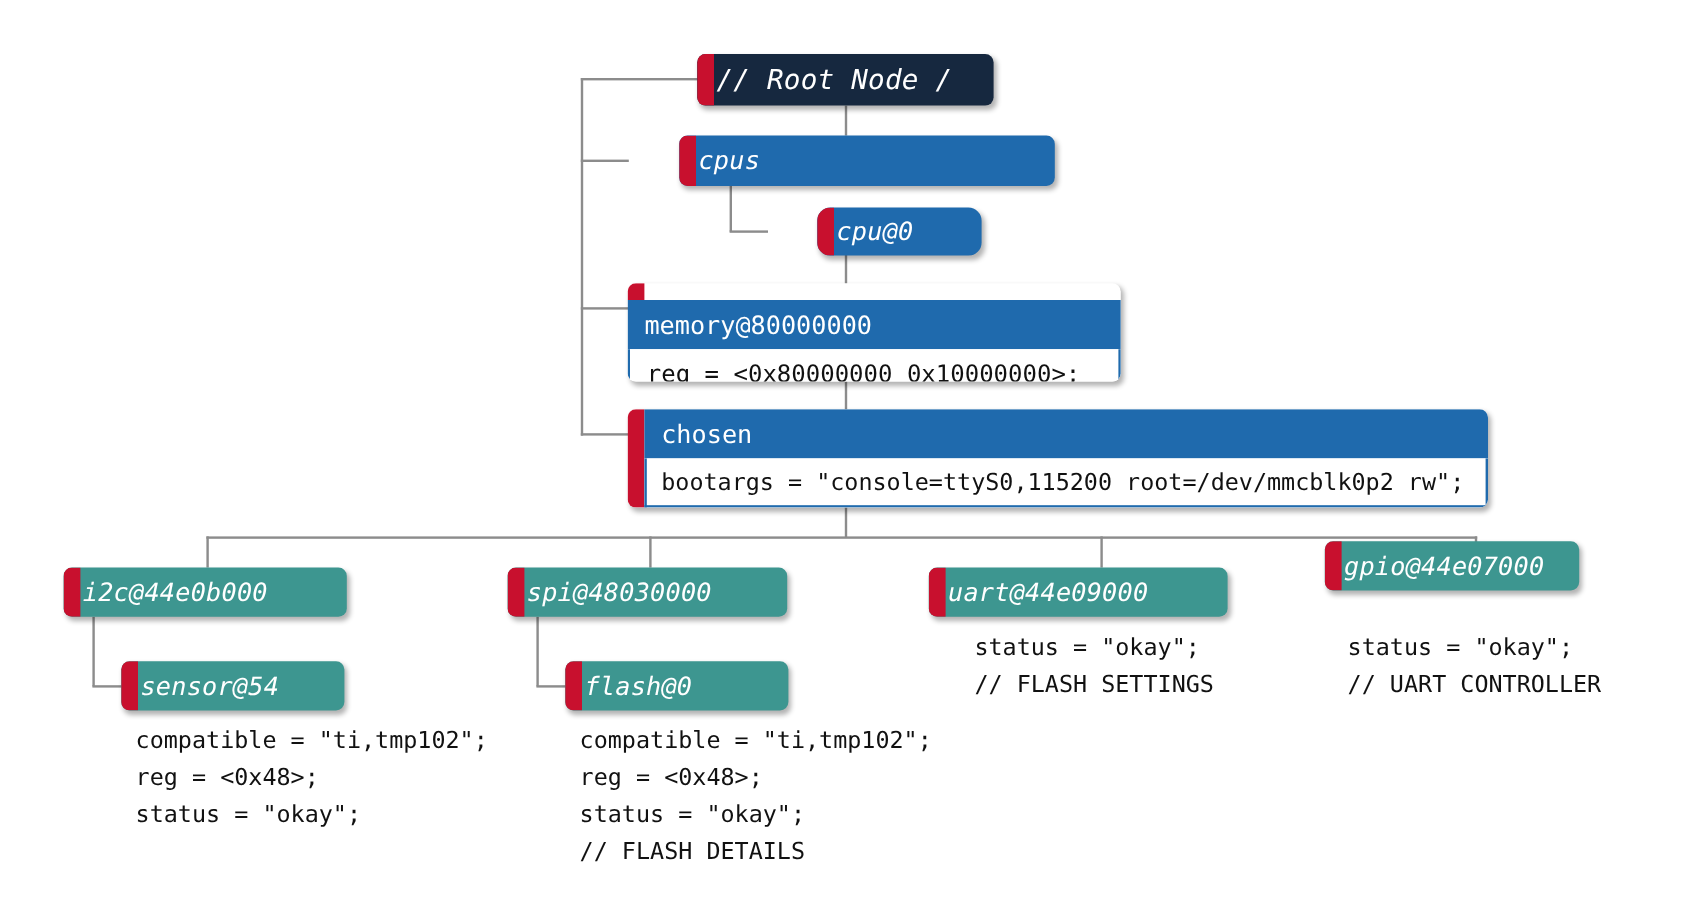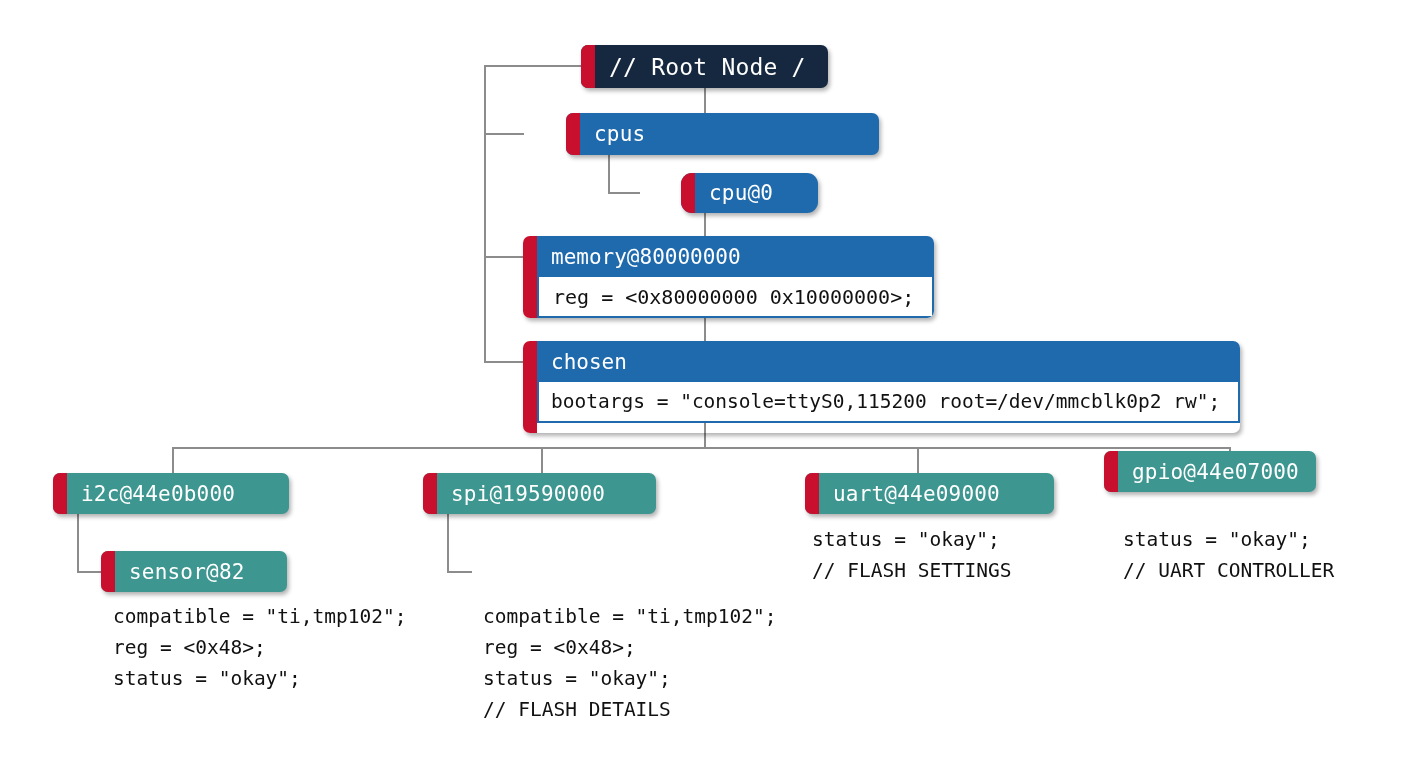--- a/index.html
+++ b/index.html
@@ -28,24 +28,25 @@
   }
   .node .bar{
     width:14px;
     flex:0 0 14px;
     background:#c8102e;
   }
   .node .title{
     flex:1 1 auto;
     display:flex;
     align-items:center;
-    padding-left:14px;
+    padding-left:2px;
     color:#ffffff;
     white-space:nowrap;
     letter-spacing:.2px;
+    font-style:italic;
   }
 
   
   .node.root{background:#16283f;}
   .node.root .title{font-size:23px;}
 
   
   .node.blue{background:#1f6aad;margin-left:44px;}
   .node.blue .title{font-size:21px;}
 
@@ -132,66 +133,70 @@
   <div class="node blue" style="left:522px;top:113px;width:313px;height:42px;">
     <div class="bar"></div>
     <div class="title">cpus</div>
   </div>
 
   <div class="node blue" style="left:637px;top:173px;width:137px;height:40px;border-radius:11px;">
     <div class="bar"></div>
     <div class="title">cpu@0</div>
   </div>
 
-  <div class="group" style="left:523px;top:236px;width:411px;height:82px;">
+  <div class="group" style="left:523px;top:236px;width:411px;height:82px;flex-direction:column;">
     <div class="bar"></div>
     <div class="stack">
       <div class="ghead" style="height:41px;">memory@80000000</div>
       <div class="gprop" style="height:41px;">reg = &lt;0x80000000 0x10000000&gt;;</div>
     </div>
   </div>
 
-  <div class="group" style="left:523px;top:341px;width:717px;height:92px;">
+  <div class="group" style="left:523px;top:341px;width:717px;height:82px;">
     <div class="bar"></div>
     <div class="stack">
       <div class="ghead" style="height:41px;">chosen</div>
       <div class="gprop" style="height:41px;padding-left:12px;font-size:19.5px;">bootargs = "console=ttyS0,115200 root=/dev/mmcblk0p2 rw";</div>
     </div>
   </div>
 
   <div class="node teal" style="left:53px;top:473px;width:236px;height:41px;">
     <div class="bar"></div>
     <div class="title">i2c@44e0b000</div>
   </div>
 
   <div class="node teal" style="left:101px;top:551px;width:186px;height:41px;">
     <div class="bar"></div>
-    <div class="title">sensor@82</div>
+    <div class="title">sensor@54</div>
   </div>
 
   <div class="props" style="left:113px;top:601px;">
     <div>compatible = "ti,tmp102";</div>
     <div>reg = &lt;0x48&gt;;</div>
     <div>status = "okay";</div>
   </div>
 
   <div class="node teal" style="left:423px;top:473px;width:233px;height:41px;">
     <div class="bar"></div>
-    <div class="title">spi@19590000</div>
-  </div>
-
+    <div class="title">spi@48030000</div>
+  </div>
+
+  <div class="node teal" style="left:471px;top:551px;width:186px;height:41px;">
+    <div class="bar"></div>
+    <div class="title">flash@0</div>
+  </div>
 
   <div class="props" style="left:483px;top:601px;">
     <div>compatible = "ti,tmp102";</div>
     <div>reg = &lt;0x48&gt;;</div>
     <div>status = "okay";</div>
     <div>// FLASH DETAILS</div>
   </div>
 
-  <div class="node teal" style="left:805px;top:473px;width:249px;height:41px;justify-content:space-between;">
+  <div class="node teal" style="left:774px;top:473px;width:249px;height:41px;justify-content:space-between;">
     <div class="bar"></div>
     <div class="title">uart@44e09000</div>
   </div>
 
   <div class="props" style="left:812px;top:524px;">
     <div>status = "okay";</div>
     <div>// FLASH SETTINGS</div>
   </div>
 
   <div class="node teal" style="left:1104px;top:451px;width:212px;height:41px;">

